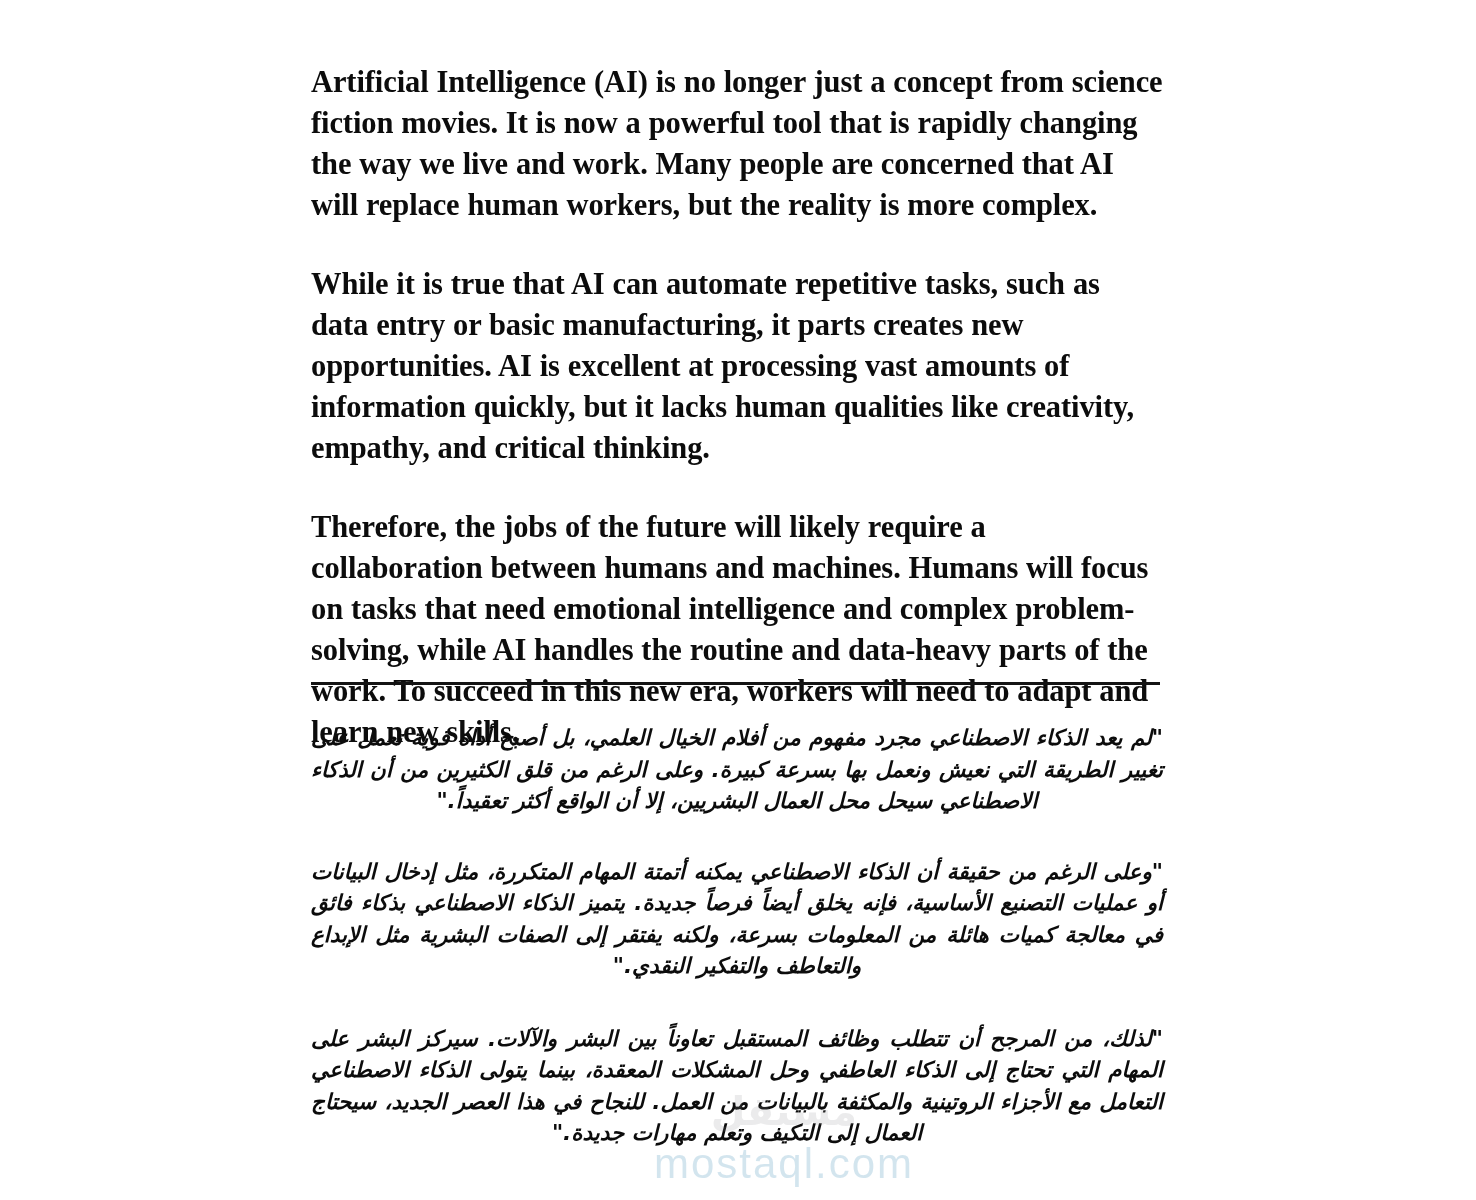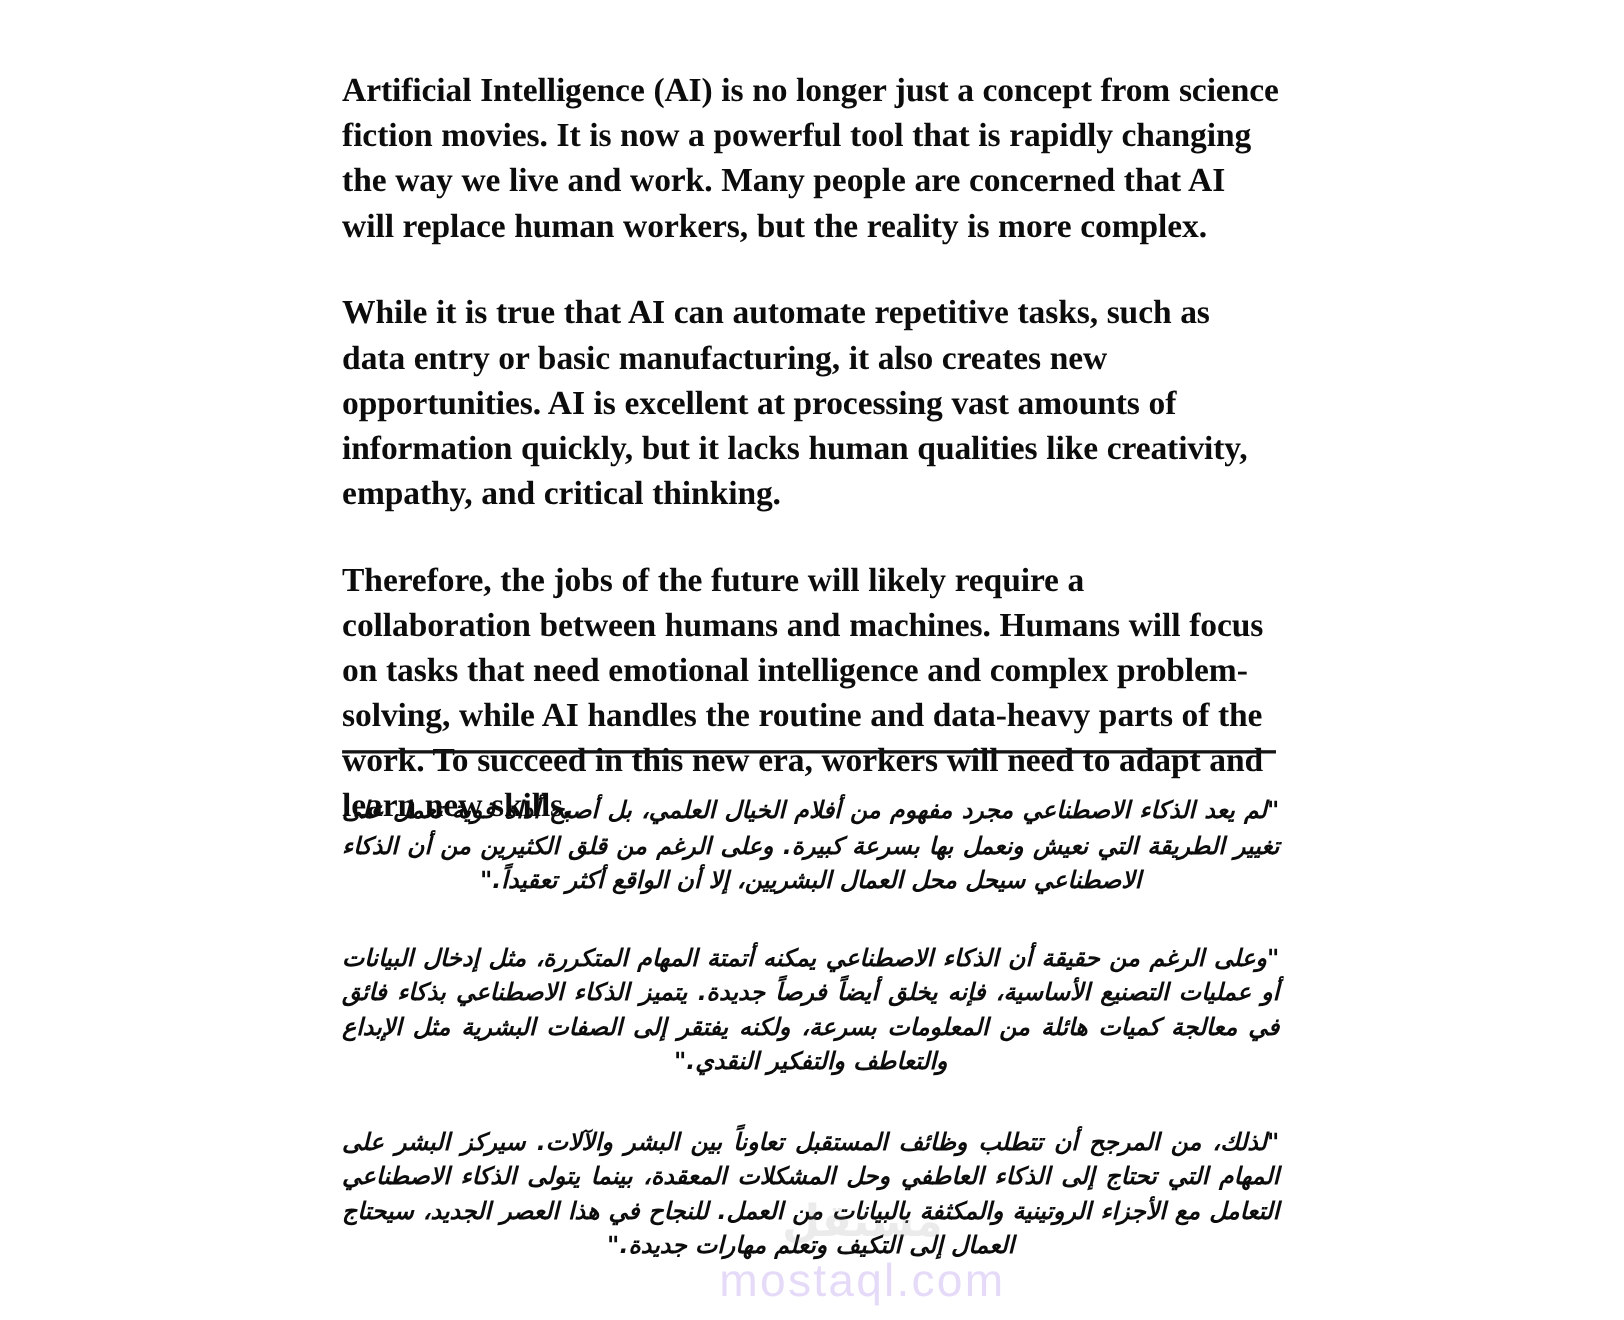--- a/index.html
+++ b/index.html
@@ -103,32 +103,32 @@
   }
   .watermark-domain {
     position: absolute;
     left: 0;
     top: 52px;
     width: 100%;
     text-align: center;
     font-family: "Liberation Sans", sans-serif;
     font-weight: normal;
     font-size: 42px;
-    color: #6d28d9;
+    color: #0369a1;
     letter-spacing: 2px;
   }
 </style>
 </head>
 <body>
 
 <div class="page">
 
   <div class="en-block">
     <p class="en-para">Artificial Intelligence (AI) is no longer just a concept from science fiction movies. It is now a powerful tool that is rapidly changing the way we live and work. Many people are concerned that AI will replace human workers, but the reality is more complex.</p>
-    <p class="en-para">While it is true that AI can automate repetitive tasks, such as data entry or basic manufacturing, it also creates new opportunities. AI is excellent at processing vast amounts of information quickly, but it lacks human qualities like creativity, empathy, and critical thinking.</p>
+    <p class="en-para">While it is true that AI can automate repetitive tasks, such as data entry or basic manufacturing, it parts creates new opportunities. AI is excellent at processing vast amounts of information quickly, but it lacks human qualities like creativity, empathy, and critical thinking.</p>
     <p class="en-para">Therefore, the jobs of the future will likely require a collaboration between humans and machines. Humans will focus on tasks that need emotional intelligence and complex problem-solving, while AI handles the routine and data-heavy parts of the work. To succeed in this new era, workers will need to adapt and learn new skills.</p>
   </div>
 
   <div class="separator"></div>
 
   <div class="ar-block">
     <p class="ar-para ar-p1">"لم يعد الذكاء الاصطناعي مجرد مفهوم من أفلام الخيال العلمي، بل أصبح أداة قوية تعمل على تغيير الطريقة التي نعيش ونعمل بها بسرعة كبيرة. وعلى الرغم من قلق الكثيرين من أن الذكاء الاصطناعي سيحل محل العمال البشريين، إلا أن الواقع أكثر تعقيداً."</p>
     <p class="ar-para ar-p2">"وعلى الرغم من حقيقة أن الذكاء الاصطناعي يمكنه أتمتة المهام المتكررة، مثل إدخال البيانات أو عمليات التصنيع الأساسية، فإنه يخلق أيضاً فرصاً جديدة. يتميز الذكاء الاصطناعي بذكاء فائق في معالجة كميات هائلة من المعلومات بسرعة، ولكنه يفتقر إلى الصفات البشرية مثل الإبداع والتعاطف والتفكير النقدي."</p>
     <p class="ar-para">"لذلك، من المرجح أن تتطلب وظائف المستقبل تعاوناً بين البشر والآلات. سيركز البشر على المهام التي تحتاج إلى الذكاء العاطفي وحل المشكلات المعقدة، بينما يتولى الذكاء الاصطناعي التعامل مع الأجزاء الروتينية والمكثفة بالبيانات من العمل. للنجاح في هذا العصر الجديد، سيحتاج العمال إلى التكيف وتعلم مهارات جديدة."</p>
   </div>

